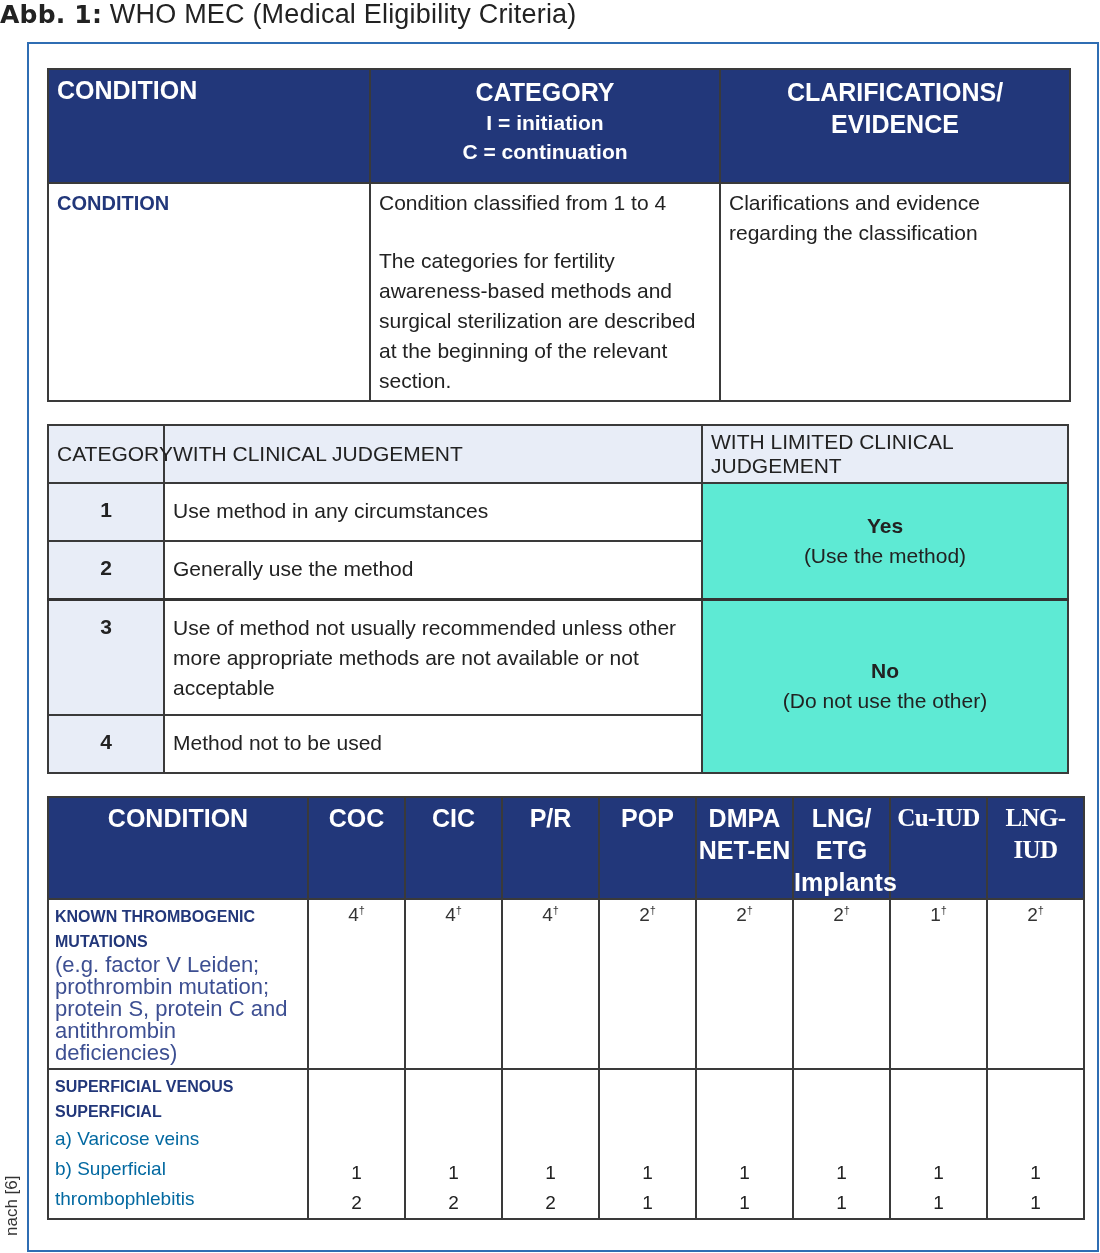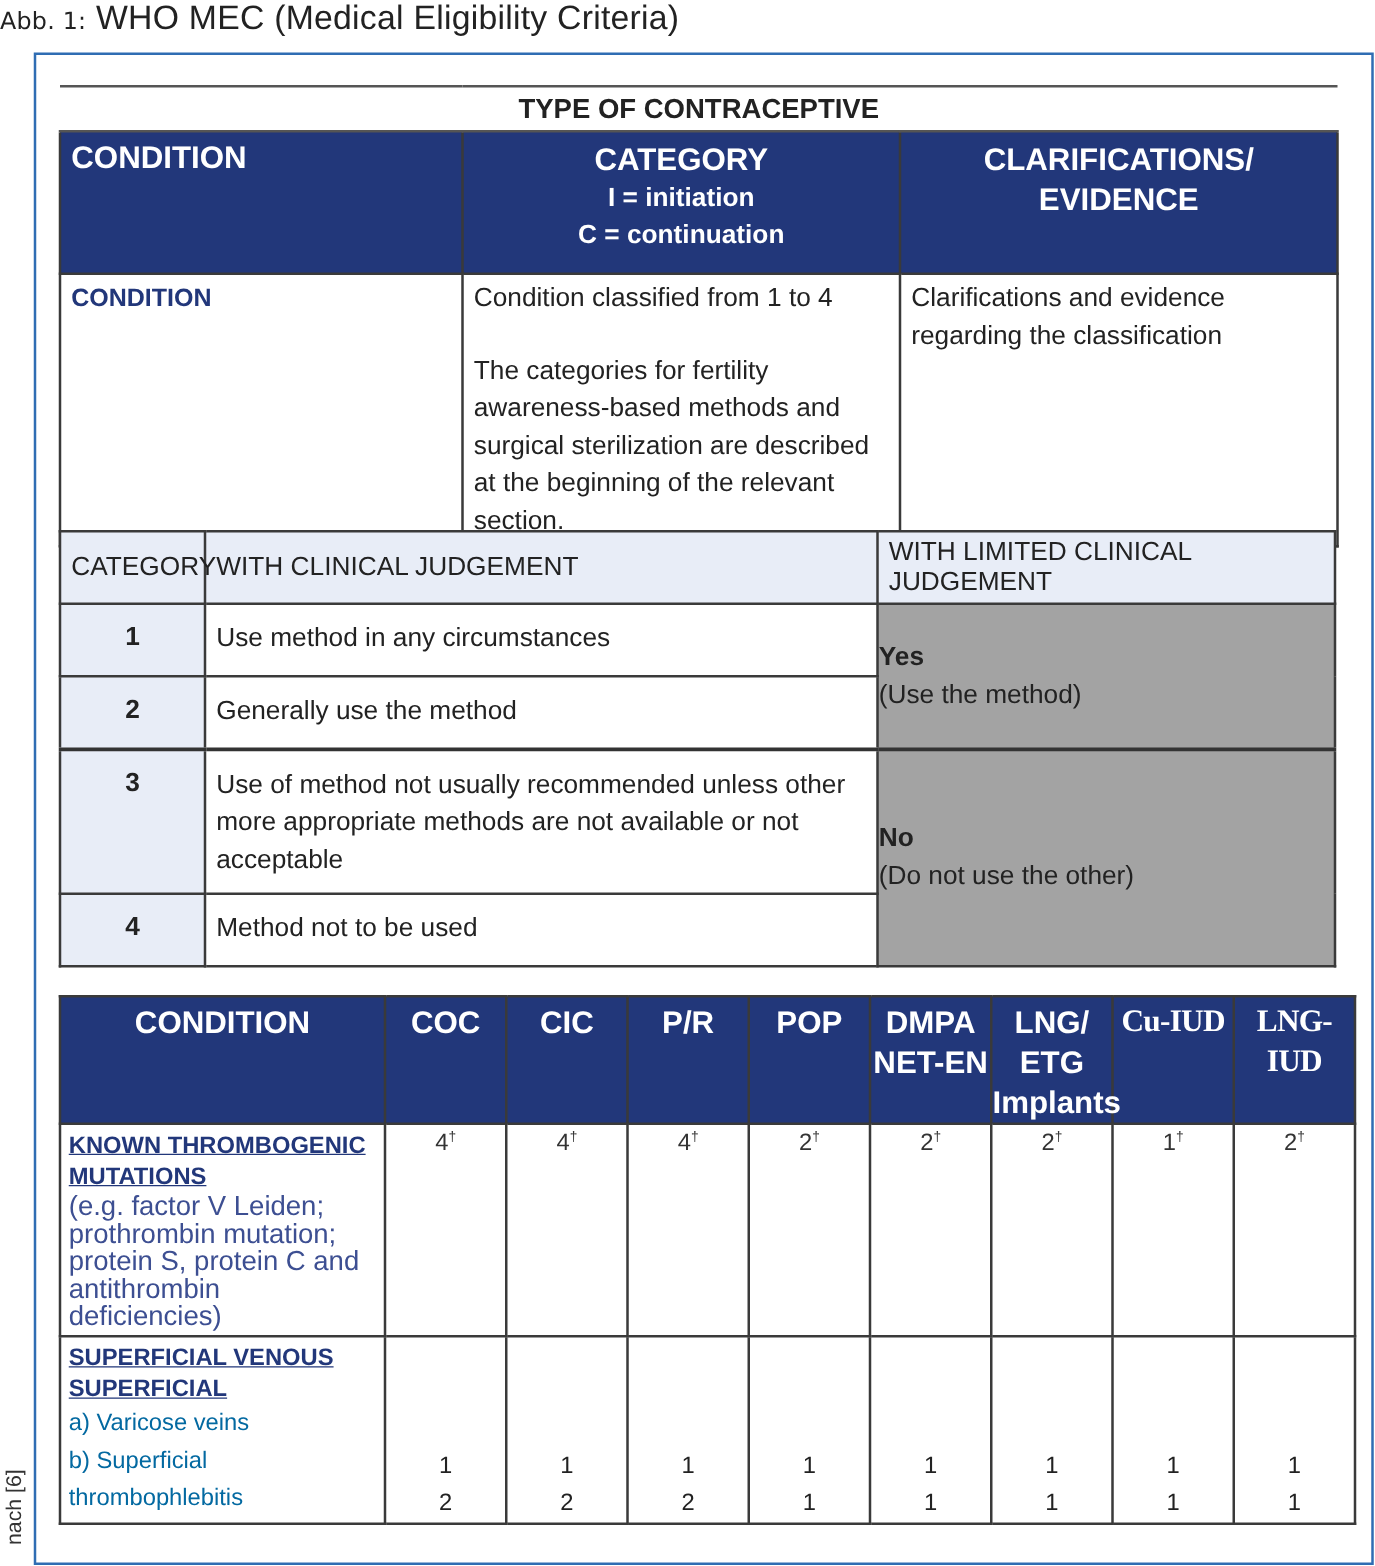--- a/index.html
+++ b/index.html
@@ -1,19 +1,19 @@
 <!DOCTYPE html>
 <html><head>
 <meta charset="utf-8">
 <style>
   html, body { margin:0; padding:0; background:#ffffff; }
   body { width:1100px; height:1253px; position:relative; overflow:hidden;
          font-family:"Liberation Sans", sans-serif; color:#222; }
   .fig-title { position:absolute; left:0; top:-4px; font-size:27px; line-height:36px; color:#222; white-space:nowrap; letter-spacing:0.2px; }
-  .fig-title b { font-family:"DejaVu Sans", sans-serif; font-weight:normal; font-size:19px; }
+  .fig-title b { font-family:"DejaVu Sans", sans-serif; font-weight:bold; font-size:25px; }
   .frame { position:absolute; left:27px; top:42px; width:1068px; height:1206px; border:2px solid #2f6db3; }
   .source { position:absolute; left:-18px; top:1196px; transform:rotate(-90deg); transform-origin:center;
             font-size:17px; color:#333; white-space:nowrap; width:60px; text-align:center; }
   table { border-collapse:collapse; position:absolute; table-layout:fixed; }
   td, th { border:2px solid #3a3a3a; padding:0; vertical-align:top; }
   .cond { font-family:"Liberation Sans Narrow","Liberation Sans", sans-serif; }
   .navy { background:#22377a; color:#fff; }
   .narrow { letter-spacing:-0.6px;font-family:Liberation Serif, serif; }
   
   #t1 { left:47px; top:68px; width:1022px; }
@@ -24,30 +24,30 @@
   #t1 .hdr .sub { font-weight:bold; font-size:21px; line-height:29px; display:block;text-align:center; }
   #t1 .hdr .main { display:block; line-height:32px; }
   #t1 .body td { height:186px; font-size:21px; line-height:30px; padding:4px 8px; }
   #t1 .blue-bold { color:#22377a; font-weight:bold; font-size:20px; }
   
   #t2 { left:47px; top:424px; width:1020px; }
   #t2 td { font-size:21px; }
   #t2 .h td { background:#e8edf7; height:56px; vertical-align:middle; padding:0 8px; }
   #t2 .catcell { background:#e8edf7; text-align:center; font-weight:bold; vertical-align:top; padding-top:14px; }
   #t2 .desc { padding:12px 8px 8px 8px; line-height:30px; vertical-align:top; }
-  #t2 .verdict { text-align:left; vertical-align:middle; background:#a3a3a3; line-height:30px; }
+  #t2 .verdict { text-align:center; vertical-align:middle; background:#5eead4; line-height:30px; }
   #t2 .verdict b { display:block; }
   #t2 .thick-top td { border-top:3px solid #333; }
   
   #t3 { left:47px; top:796px; width:1036px; }
   #t3 .h td { height:96px; text-align:center; font-weight:bold; font-size:25px; line-height:32px; padding-top:4px; }
   #t3 .legend td { height:32px; text-align:center; font-size:21px; vertical-align:middle; }
   #t3 .r td { font-size:19px; text-align:center; }
   #t3 .r .name { text-align:left; padding:4px 6px; }
-  #t3 .name .t { color:#22377a; font-weight:bold; font-size:19px; line-height:25px; display:block;text-decoration:underline; }
+  #t3 .name .t { color:#22377a; font-weight:bold; font-size:16px; line-height:25px; display:block; }
   #t3 .name .s { color:#3d4f92; font-size:22px; line-height:22px; display:block; }
   #t3 .name .item { color:#0369a1; font-size:19px; line-height:30px; display:block; }
   #t3 .val { padding-top:4px; color:#333; }
   #t3 .val sup { font-size:11px; }
   #t3 .stack span { display:block; line-height:30px; }
 </style>
 </head>
 <body>
 
 <div class="fig-title">
@@ -57,23 +57,20 @@
 <div class="source">nach [6]</div>
 <div class="frame"></div>
 
 <table id="t1" class="cond">
   <colgroup>
       <col style="width:322px">
       <col style="width:350px">
       <col style="width:350px">
     </colgroup>
   <tbody>
-      <tr class="toprow">
-        <td colspan="3">TYPE OF CONTRACEPTIVE</td>
-      </tr>
   <tr class="hdr navy">
     <td class="c1">CONDITION</td>
     <td class="c2">
       <span class="main">CATEGORY</span>
       <span class="sub">I = initiation</span>
       <span class="sub">C = continuation</span>
     </td>
     <td class="c3">
       <span class="main">CLARIFICATIONS/</span>
       <span class="main">EVIDENCE</span>

